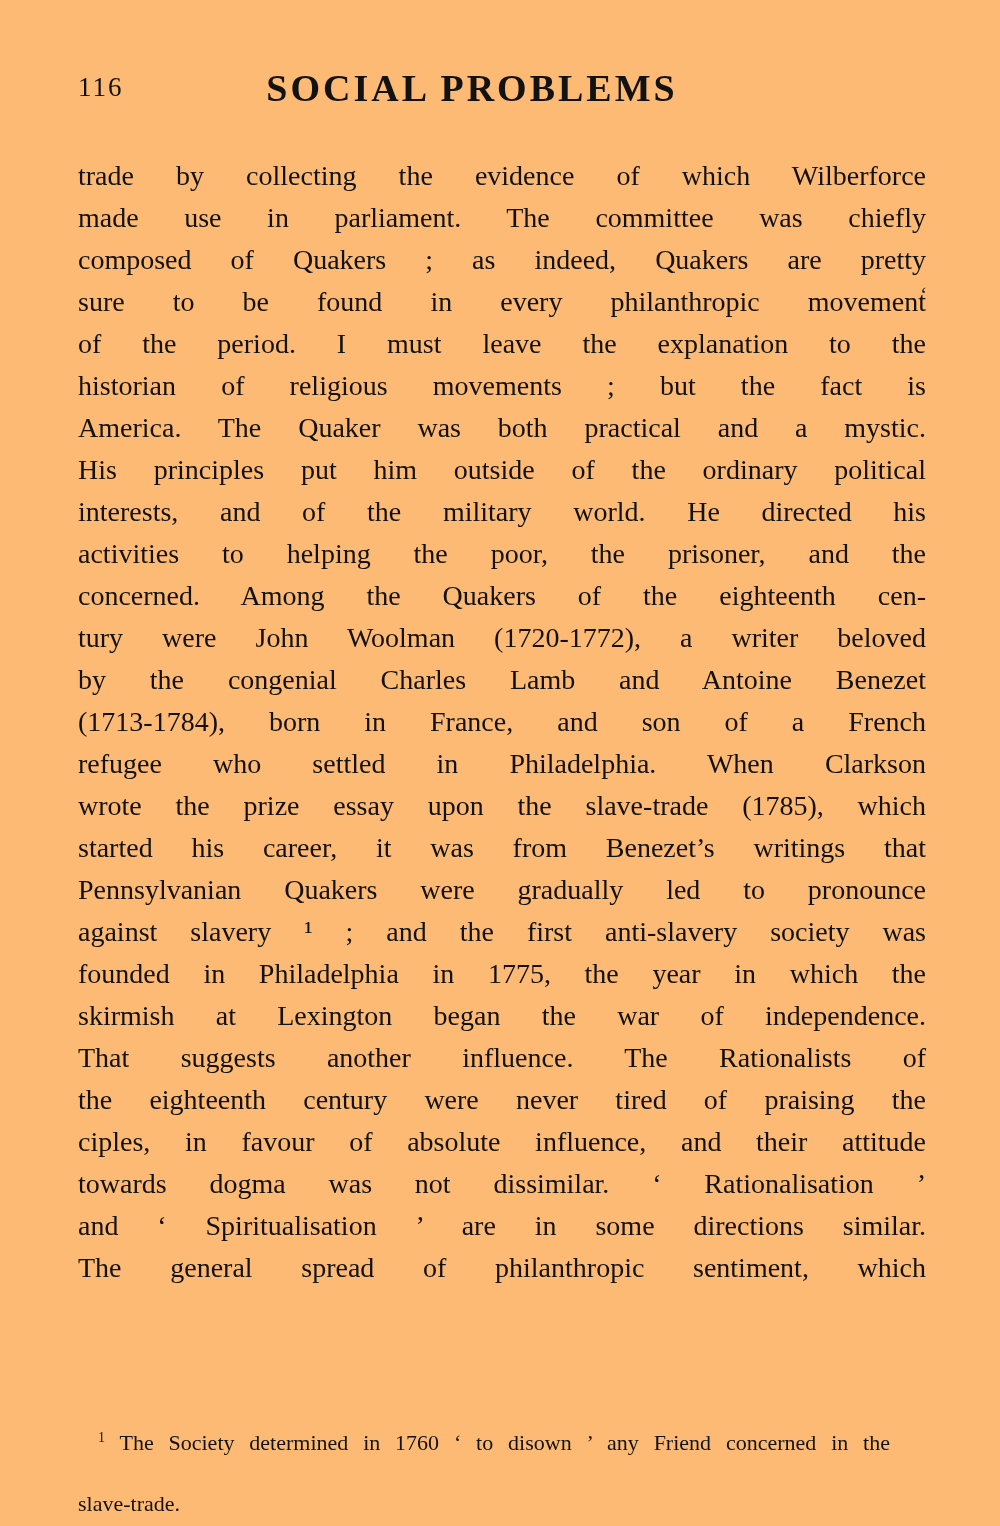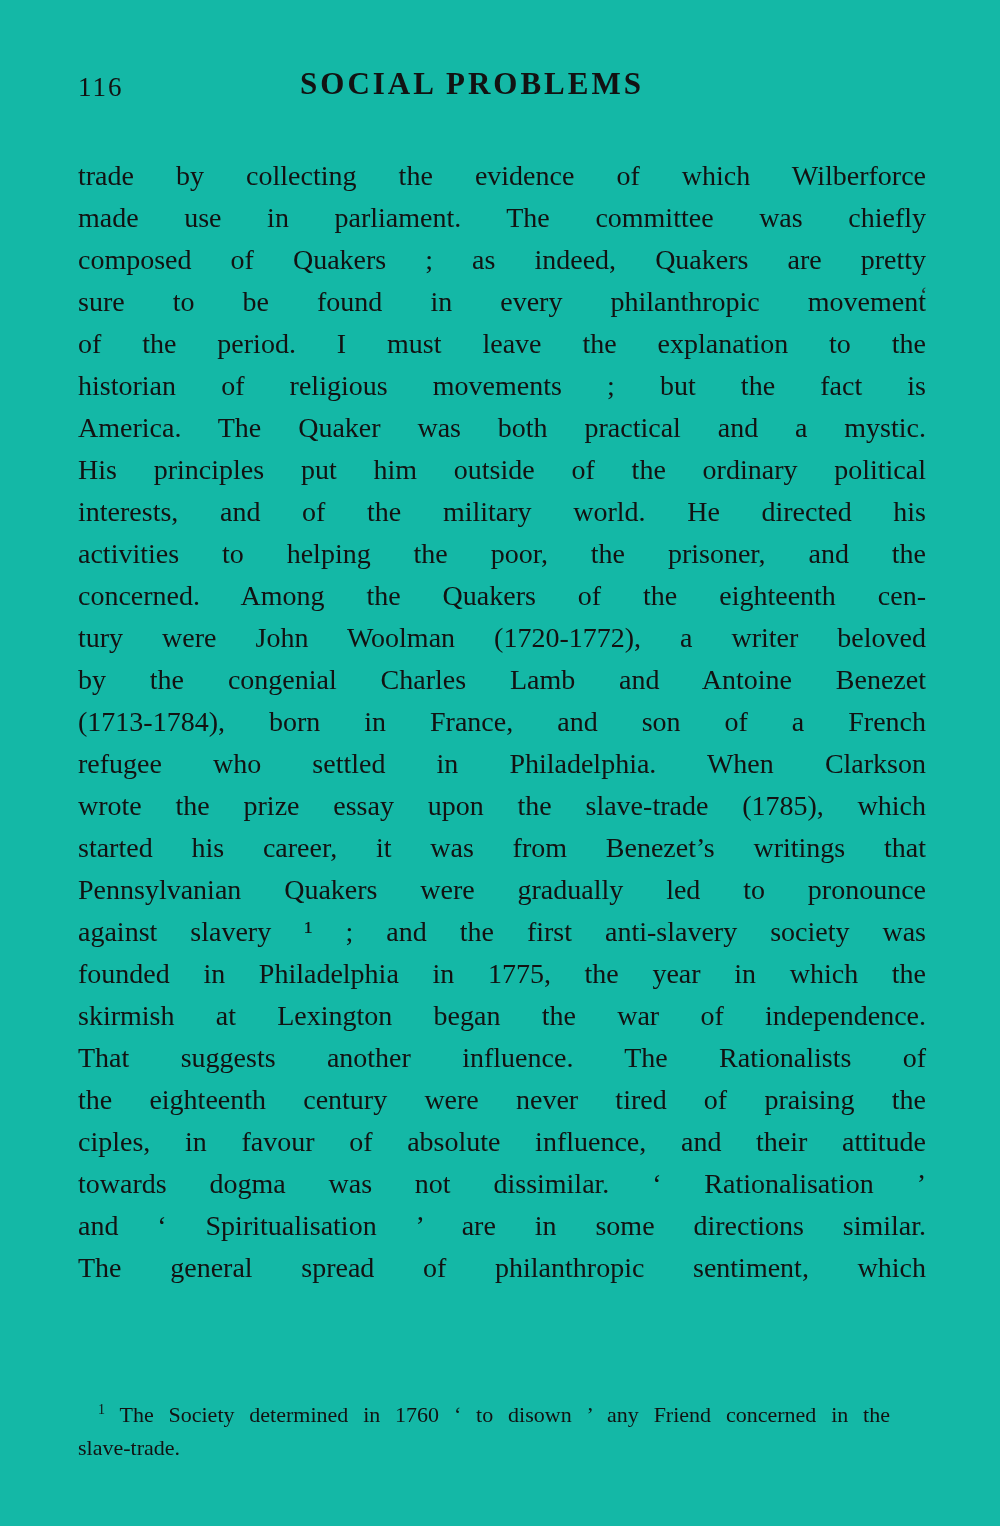--- a/index.html
+++ b/index.html
@@ -6,41 +6,41 @@
   body {
     width: 1000px; height: 1526px;
     background: #ffffff;
     font-family: "Liberation Serif", "DejaVu Serif", serif;
     color: #121212;
     -webkit-font-smoothing: antialiased;
   }
   .page {
     position: relative;
     width: 1000px; height: 1526px;
-    background: #14b8a6;
+    background: #fdba74;
     overflow: hidden;
   }
   .header {
     position: absolute;
     top: 66px; left: 78px; right: 74px;
     height: 44px;
   }
   .page-number {
     position: absolute;
     left: 0; top: 6px;
     font-size: 27px;
     letter-spacing: 2px;
     font-variant-numeric: oldstyle-nums;
   }
   .running-head {
     position: absolute;
     left: 0; right: 60px;
     top: 0;
     text-align: center;
-    font-size: 31px;
+    font-size: 38px;
     font-weight: 700;
     letter-spacing: 3px;
   }
   .body-text {
     position: absolute;
     top: 155px; left: 78px;
     width: 848px;
   }
   .line {
     height: 42px;
@@ -51,20 +51,21 @@
     white-space: normal;
   }
   .footnote {
     position: absolute;
     top: 1398px; left: 78px;
     width: 812px;
     font-size: 22px;
   }
   .fn-line {
     line-height: 33px;
+    margin-top: 28px;
   }
   .fn-first {
     padding-left: 20px;
     text-align: justify;
     text-align-last: justify;
   }
   .fn-first sup {
     font-size: 14px;
     line-height: 0;
   }

